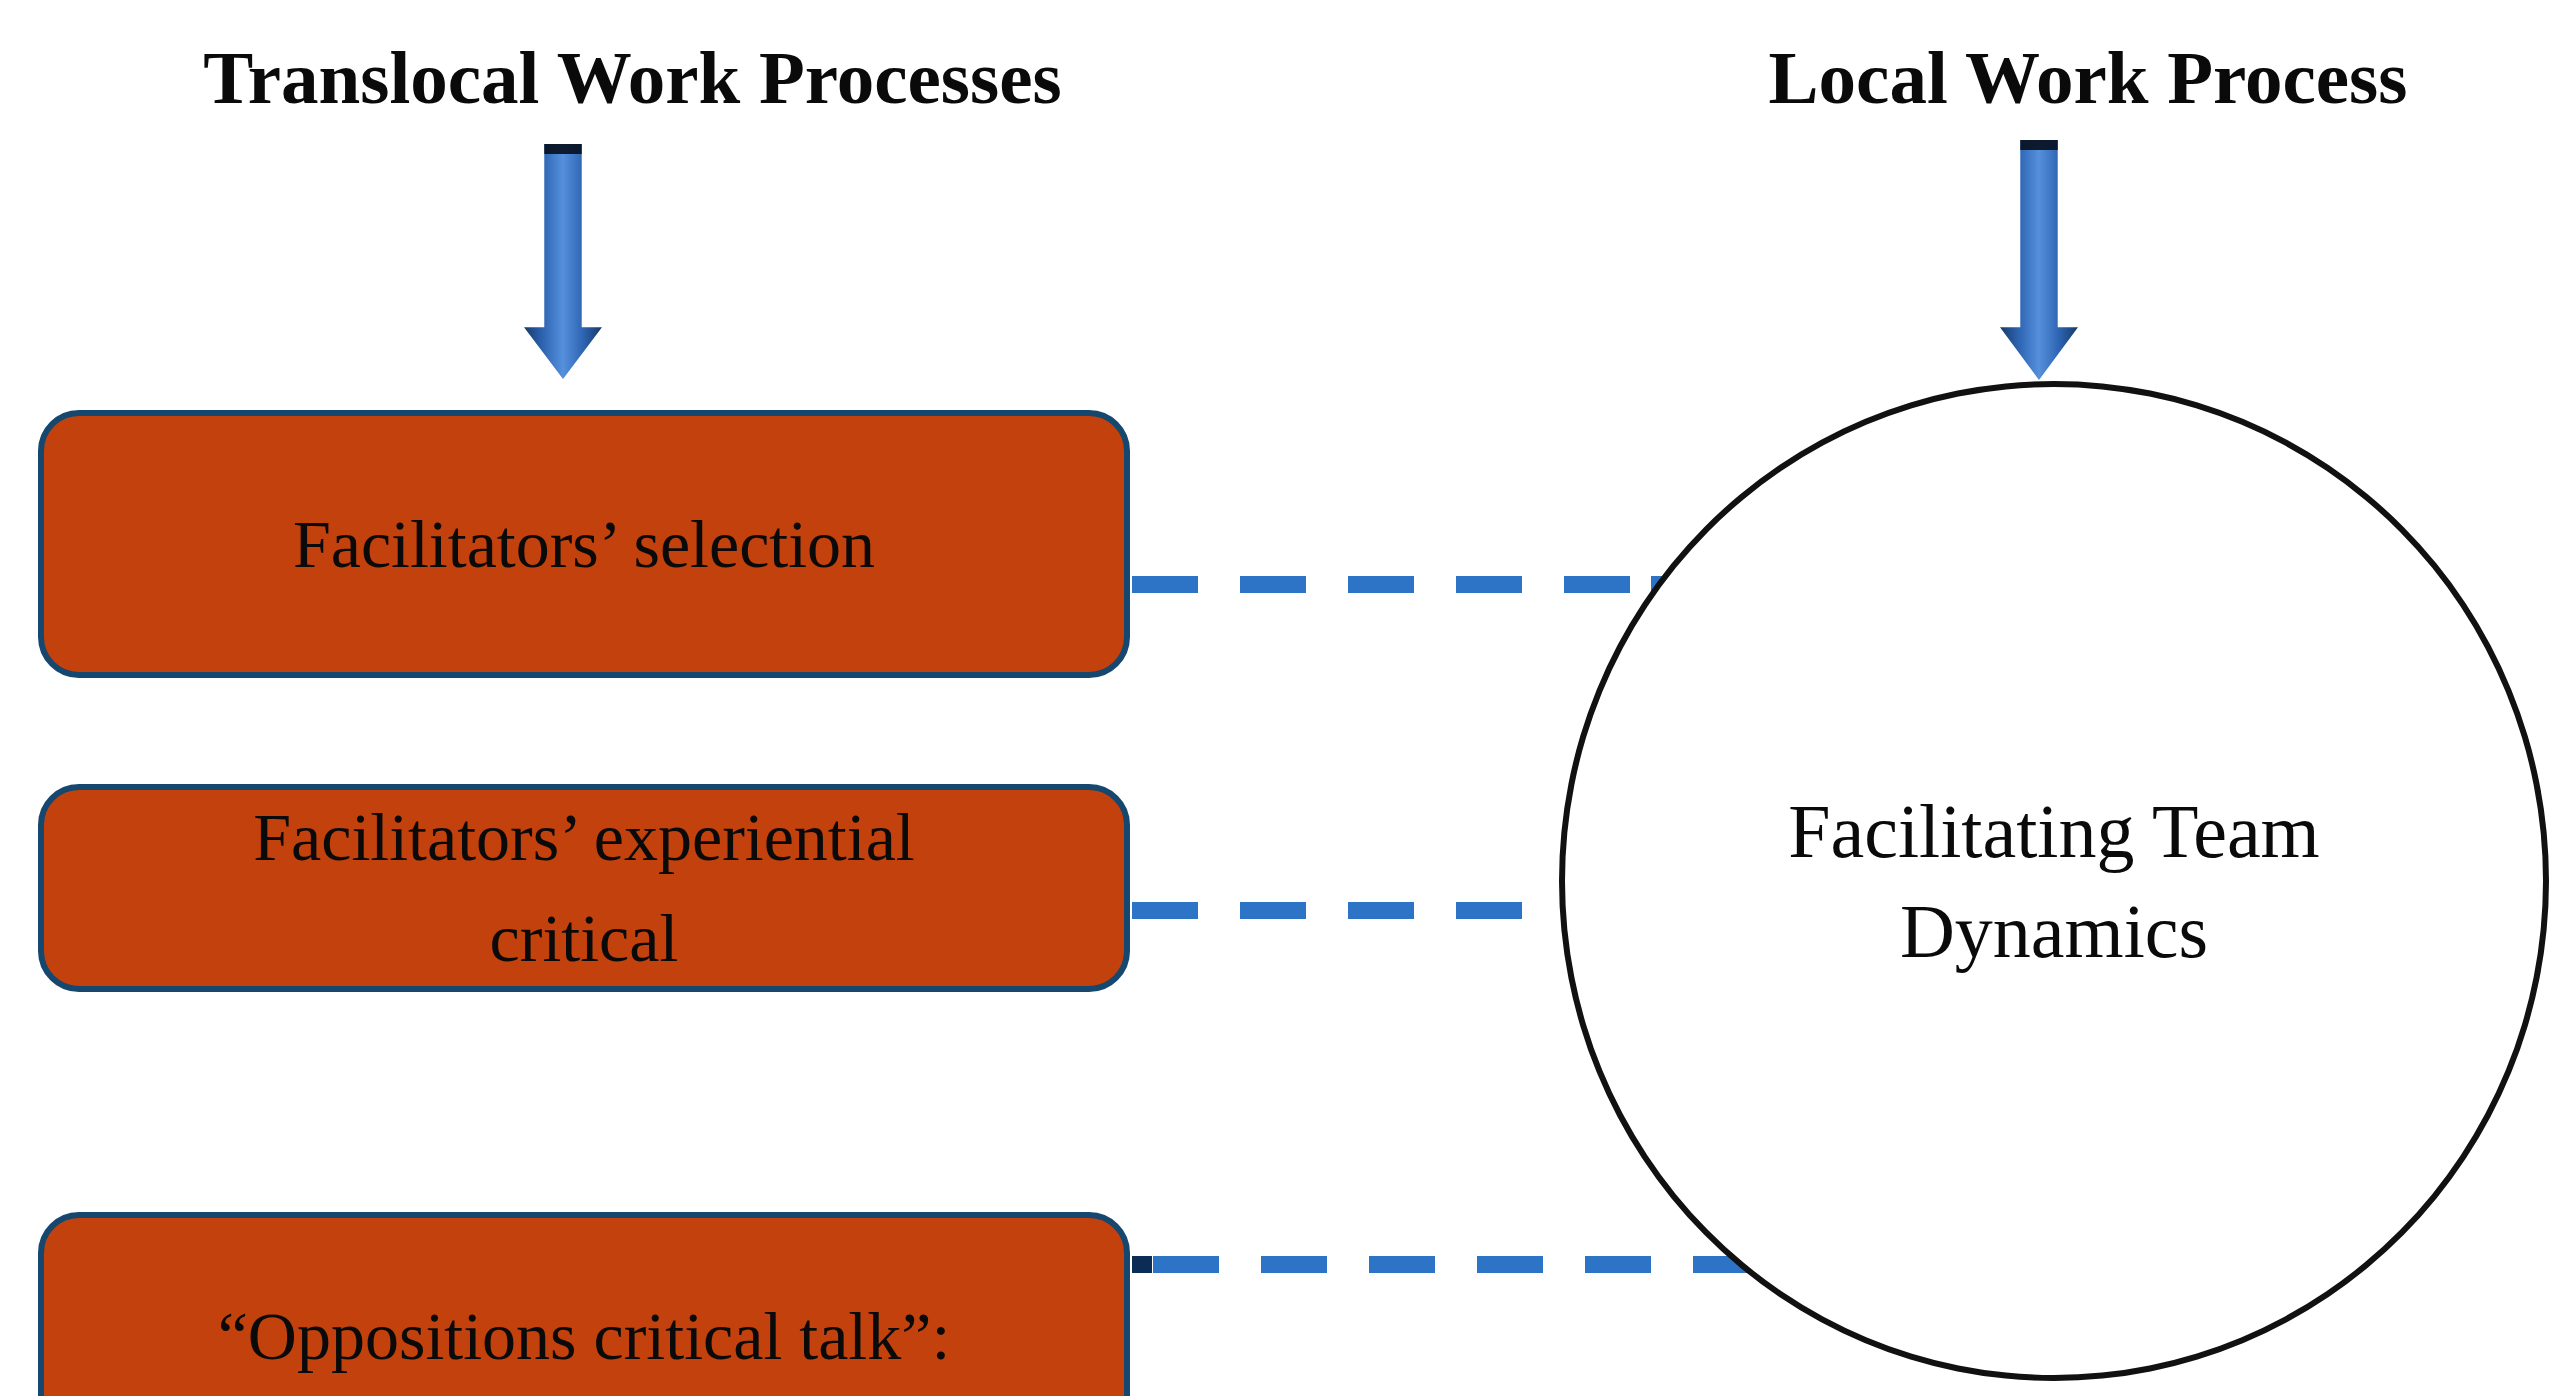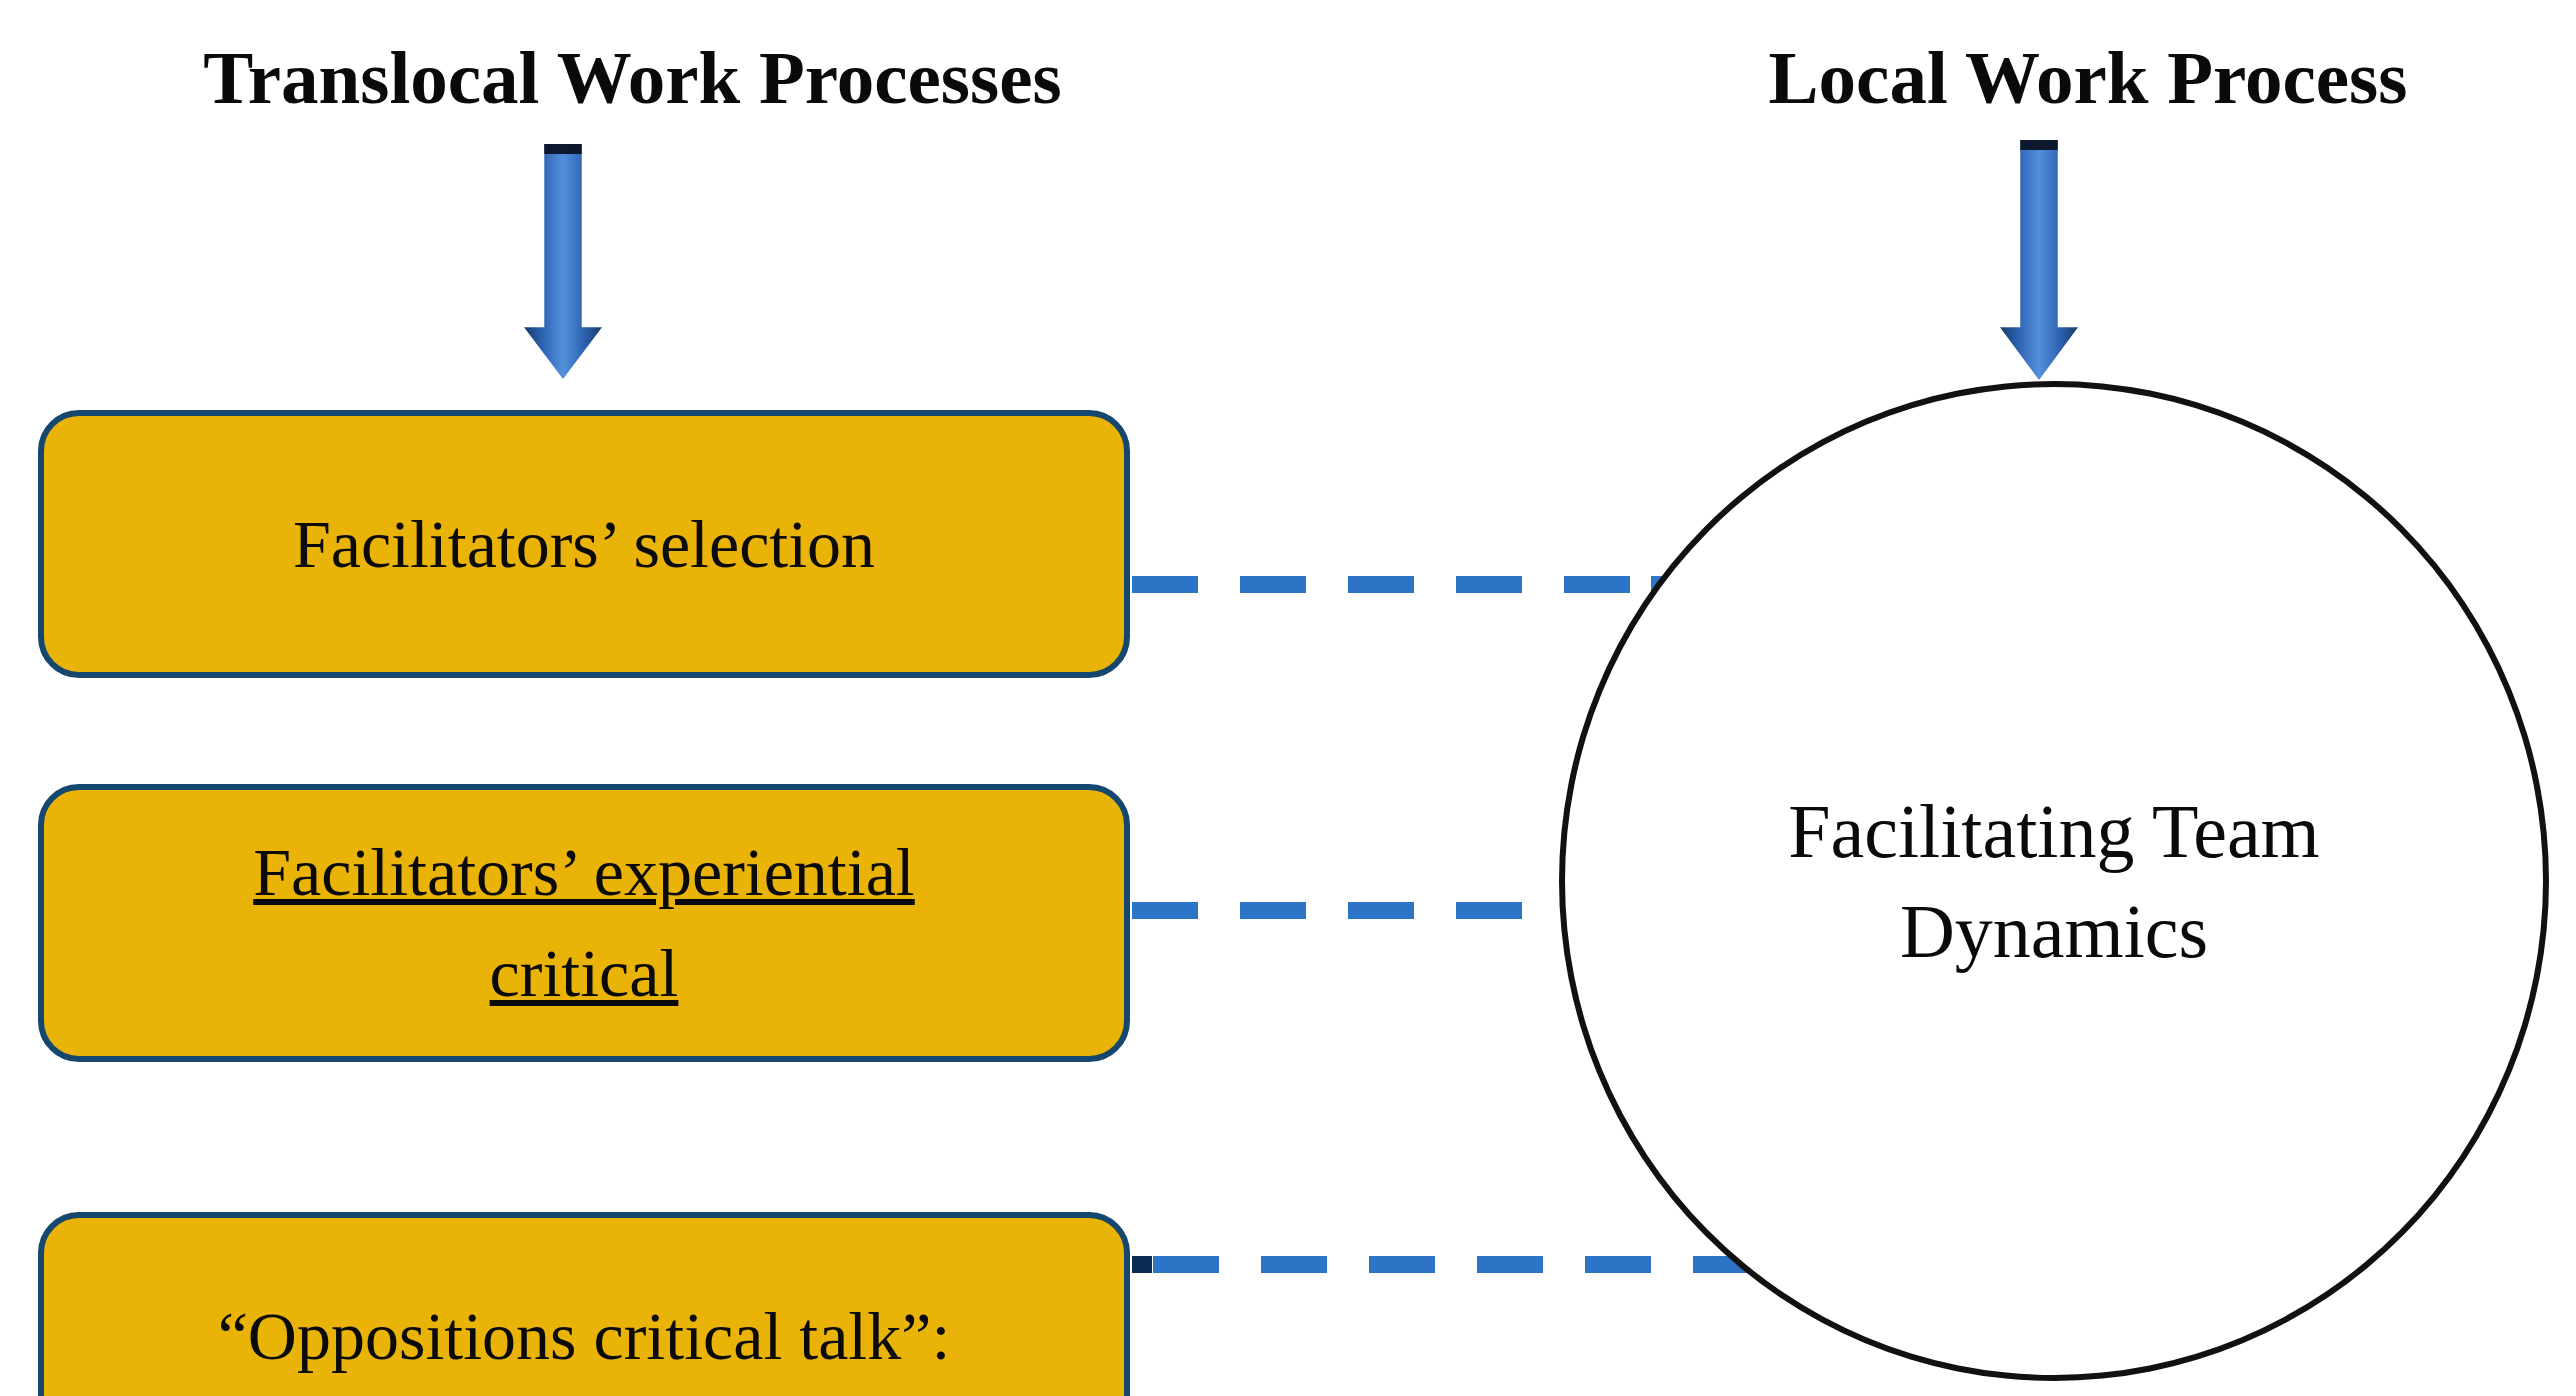--- a/index.html
+++ b/index.html
@@ -45,32 +45,32 @@
         var(--arrow-blue-dark, #163a68) 100%);
   }
 
   
   .process-box {
     position: absolute;
     left: 38px;
     width: 1092px;
     border: 6.8px solid var(--box-border, #16476e);
     border-radius: 41px;
-    background: #eab308;
+    background: #c2410c;
     display: flex;
     flex-direction: column;
     align-items: center;
     justify-content: center;
     text-align: center;
     font-size: 68px;
     line-height: 1.48;
   }
   .process-box .box-line { display: block; white-space: nowrap; }
   .box-1 { top: 383px;  height: 268px; }
-  .box-2 { top: 757px;  height: 278px; text-decoration: underline; }
+  .box-2 { top: 757px;  height: 208px; }
   .box-3 { top: 1185px; height: 249px; }
 
   
   .dash-run {
     position: absolute;
     height: 17px;
     background: repeating-linear-gradient(90deg,
       var(--dash-blue, #2e74c6) 0 66px,
       rgba(0,0,0,0) 66px 108px);
   }

